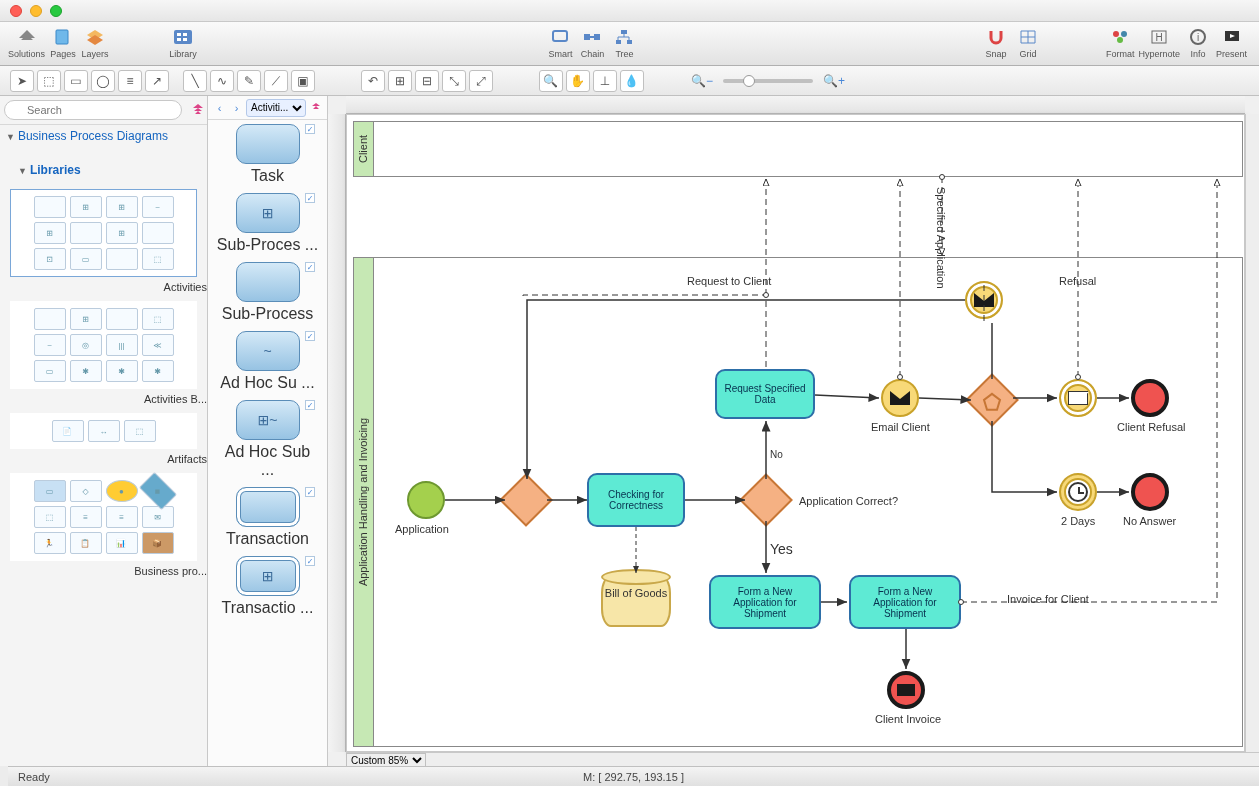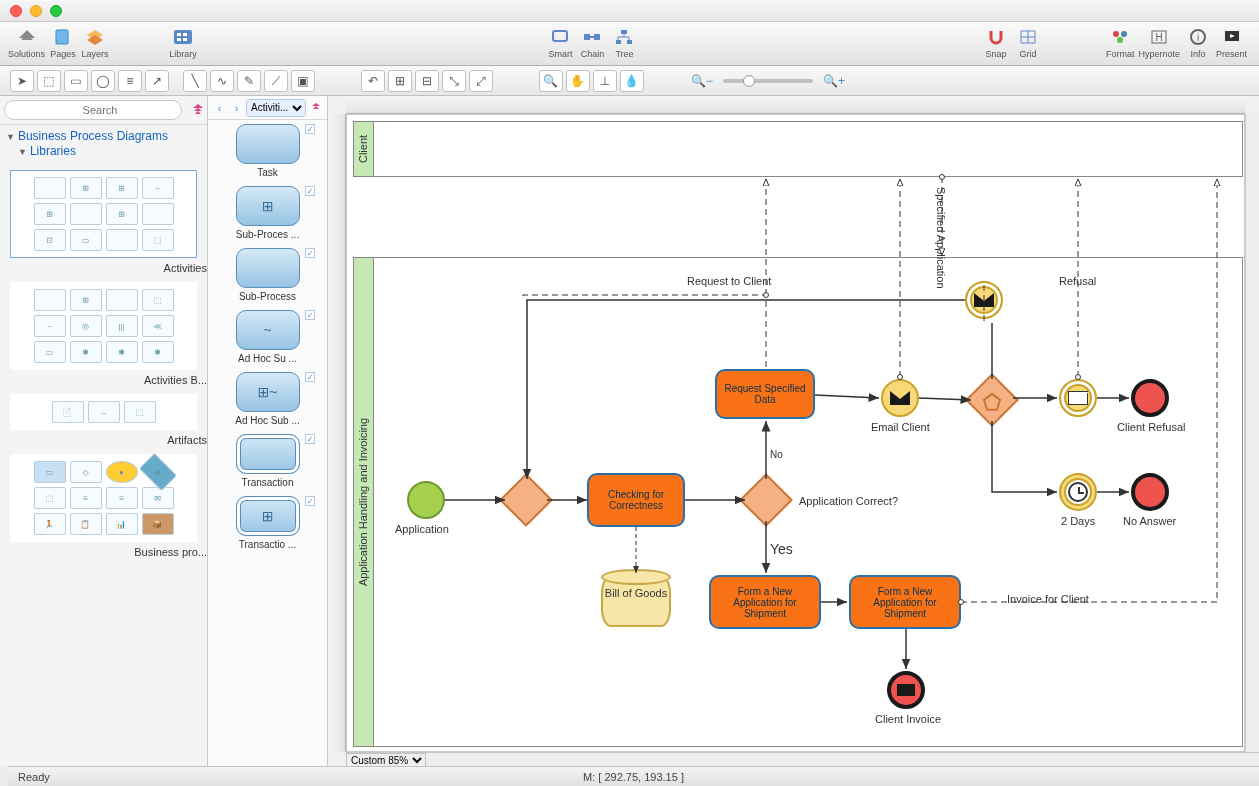--- a/index.html
+++ b/index.html
@@ -27,59 +27,59 @@
 .tool2{height:30px;background:linear-gradient(#f8f8f8,#e8e8e8);border-bottom:1px solid #c0c0c0;display:flex;align-items:center;padding:0 10px;gap:3px;}
 .tool2 .tb{width:24px;height:22px;border:1px solid #c0c0c0;background:#fff;border-radius:3px;display:flex;align-items:center;justify-content:center;color:#555;font-size:12px;}
 .tool2 .sep{width:8px;}
 .tool2 .slider{width:90px;height:4px;background:#c0c0c0;border-radius:2px;position:relative;margin:0 6px;}
 .tool2 .slider .knob{position:absolute;left:20px;top:-4px;width:12px;height:12px;border-radius:50%;background:#fff;border:1px solid #999;}
 
 
 .main{display:flex; height:670px;}
 .leftpanel{width:208px;background:#f4f4f4;border-right:1px solid #c8c8c8;display:flex;flex-direction:column;}
 .search-row{padding:4px;border-bottom:1px solid #d8d8d8;display:flex;align-items:center;}
-.searchbox{flex:1;height:20px;border:1px solid #c8c8c8;border-radius:10px;padding:0 8px 0 22px;background:#fff;font-size:11px;color:#888;position:relative;text-align:center;}
+.searchbox{flex:1;height:20px;border:1px solid #c8c8c8;border-radius:10px;padding:0 8px 0 22px;background:#fff;font-size:11px;color:#888;position:relative;}
 .search-row svg{position:absolute;margin-left:8px;pointer-events:none;}
 .search-row .pag{width:18px;height:18px;margin-left:3px;display:flex;align-items:center;justify-content:center;}
 .tree{padding:4px 6px;font-size:12px;}
 .tree .h1{color:#1565c0;cursor:default;}
-.tree .h2{color:#1565c0;font-weight:normal;margin-left:12px;margin-top:1px;}
+.tree .h2{color:#1565c0;font-weight:bold;margin-left:12px;margin-top:20px;}
 .tree .arrow{color:#666;font-size:9px;margin-right:3px;}
 .libgrid{margin:8px 10px 2px;border:1px solid #7aa7d8;padding:6px;background:#fff;display:flex;flex-wrap:wrap;gap:4px;justify-content:center;}
 .libgrid.noborder{border:1px solid transparent;}
 .libgrid .cell{width:32px;height:22px;border:1px solid #bcd;background:#f6fbff;border-radius:2px;display:flex;align-items:center;justify-content:center;font-size:8px;color:#69a;}
 .libtitle{text-align:right;font-size:11px;margin:4px 0 8px;color:#333;}
 
 
 .stencilcol{width:120px;background:#fbfbfb;border-right:1px solid #c8c8c8;display:flex;flex-direction:column;}
 .stencil-head{height:24px;display:flex;align-items:center;justify-content:center;gap:2px;border-bottom:1px solid #d8d8d8;padding:0 4px;}
 .stencil-head .nav{width:16px;height:16px;display:flex;align-items:center;justify-content:center;color:#4a88d8;font-size:11px;}
 .stencil-head select{flex:1;font-size:10px;height:18px;border:1px solid #b4c8e8;border-radius:3px;background:#e8f0ff;}
 .stencil-scroll{flex:1;overflow-y:auto;padding:4px 8px;}
 .stencil-item{display:flex;flex-direction:column;align-items:center;margin-bottom:8px;position:relative;}
 .stencil-shape{width:64px;height:40px;background:linear-gradient(#d4e9f7,#97c3e3);border:1px solid #5a8db8;border-radius:10px;display:flex;align-items:center;justify-content:center;font-size:14px;color:#3a6a98;}
 .stencil-item .chk{position:absolute;right:4px;top:0;width:10px;height:10px;border:1px solid #b0c8e0;background:#fff;font-size:8px;color:#4a88d8;display:flex;align-items:center;justify-content:center;}
-.stencil-lbl{font-size:10px;margin-top:3px;text-align:center;}
+.stencil-lbl{font-size:16px;margin-top:3px;text-align:center;}
 
 
 .canvas-wrap{flex:1;background:#f0f0f0;position:relative;overflow:hidden;}
 .ruler-h{position:absolute;left:18px;right:14px;top:0;height:18px;background:linear-gradient(#f4f4f4,#e4e4e4);border-bottom:1px solid #b8b8b8;}
 .ruler-v{position:absolute;left:0;top:18px;bottom:14px;width:18px;background:linear-gradient(90deg,#f4f4f4,#e4e4e4);border-right:1px solid #b8b8b8;}
 .canvas{position:absolute;left:18px;top:18px;right:14px;bottom:14px;background:#fff;border:1px solid #c8c8c8;box-shadow:2px 2px 6px rgba(0,0,0,.15);}
 .scroll-h{position:absolute;left:18px;right:0;bottom:0;height:14px;background:#eee;border-top:1px solid #c8c8c8;display:flex;align-items:center;}
 .scroll-v{position:absolute;right:0;top:18px;bottom:14px;width:14px;background:#eee;border-left:1px solid #c8c8c8;}
 .zoom-sel{height:14px;font-size:10px;border:1px solid #c0c0c0;margin-left:0;}
 
 
 .lane{position:absolute;border:1px solid #888;}
 .lane-title{position:absolute;left:0;top:0;bottom:0;width:20px;background:#c6e8b4;border-right:1px solid #888;display:flex;align-items:center;justify-content:center;}
 .lane-title span{transform:rotate(-90deg);white-space:nowrap;font-size:11px;}
 
 
-.task{position:absolute;background:#f97316;border:2px solid #2d6fa8;border-radius:10px;display:flex;align-items:center;justify-content:center;text-align:center;padding:4px;font-size:10px;color:#07304e;}
+.task{position:absolute;background:#5eead4;border:2px solid #2d6fa8;border-radius:10px;display:flex;align-items:center;justify-content:center;text-align:center;padding:4px;font-size:10px;color:#07304e;}
 .startev{position:absolute;width:38px;height:38px;border-radius:50%;background:#a4d04d;border:2px solid #6e9830;}
 .gateway{position:absolute;width:38px;height:38px;background:#f5b183;border:2px solid #c77635;transform:rotate(45deg);}
 .datastore{position:absolute;width:70px;height:52px;}
 .datastore .cyl{position:absolute;inset:0;background:#f7e6a8;border:2px solid #c9a84a;border-radius:10px/18px;}
 .datastore .top{position:absolute;left:0;right:0;top:-6px;height:16px;border:2px solid #c9a84a;border-radius:50%;background:#f7e6a8;}
 .msgev{position:absolute;width:38px;height:38px;border-radius:50%;background:#f8d978;border:2px solid #c9a22a;display:flex;align-items:center;justify-content:center;}
 .msgev.double{box-shadow:inset 0 0 0 3px #fff, inset 0 0 0 5px #c9a22a;}
 .msgev .env{width:20px;height:14px;background:#1a1a1a;position:relative;}
 .msgev .env:before{content:"";position:absolute;left:0;right:0;top:0;height:0;border-left:10px solid transparent;border-right:10px solid transparent;border-top:8px solid #f8d978;}
 .msgev.white .env{background:#fff;border:1px solid #333;}

